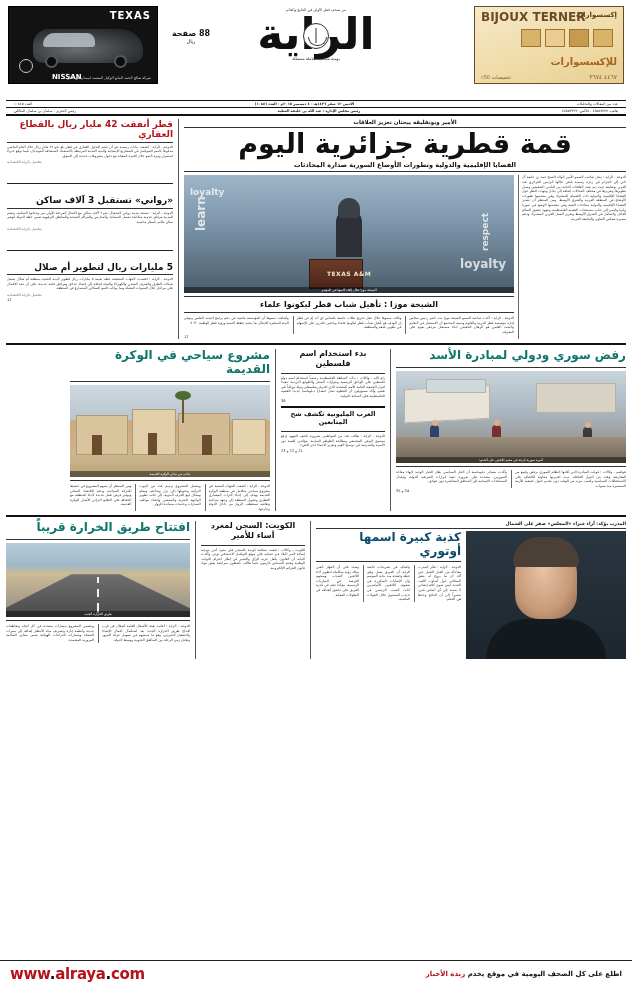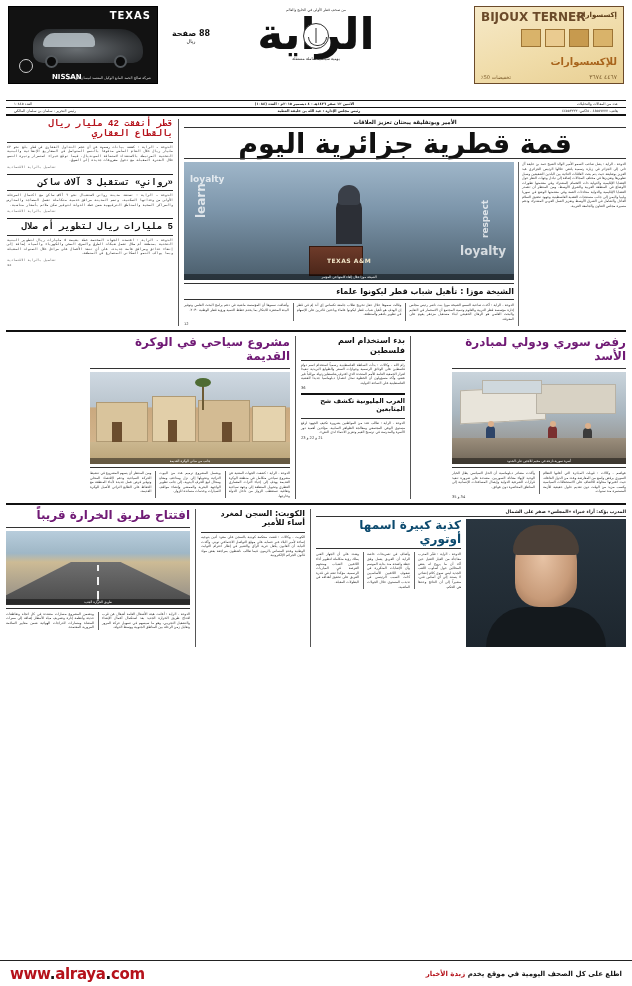--- a/index.html
+++ b/index.html
@@ -143,21 +143,21 @@
   .infobar .mid, .infobar2 .mid { font-weight: bold; }
 
   
   .content { padding: 0 6px; }
   .row { display: flex; gap: 5px; }
   .col { display: flex; flex-direction: column; }
 
   .sep-v { width: 1px; background: #555; align-self: stretch; }
 
   
-  .side-box { border-bottom: 1px solid #222; padding-bottom: 5px; margin-bottom: 3px; font-family: Liberation Mono, monospace; }
+  .side-box { border-bottom: 1px solid #222; padding-bottom: 19px; margin-bottom: 11px; }
   .side-head { font-size: 9px; font-weight: bold; color: #111; line-height: 1.15; margin-bottom: 2px; text-align: right; }
   .side-head.red { color: #b5121b; }
   .side-foot { font-size: 3.4px; color: #666; text-align: left; margin-top: 2px; }
 
   
   .kicker { font-size: 5.5px; font-weight: bold; color: #111; text-align: center; margin-bottom: 2px; }
   .mega {
     font-size: 27px; font-weight: bold; color: #111; text-align: center; line-height: 1.05;
     letter-spacing: -.5px;
   }
@@ -241,24 +241,24 @@
     position: absolute; left: 50%; transform: translateX(-50%); top: 6px;
     width: 66px; height: 30px; border-radius: 33px 33px 6px 6px;
     background: #4b4038;
   }
   .coach-body {
     position: absolute; left: 50%; transform: translateX(-50%); bottom: 0;
     width: 120px; height: 40px; background: #14191d; border-radius: 40px 40px 0 0;
   }
 
   
-  .art-head { font-size: 8px; font-weight: bold; color: #111; text-align: right; line-height: 1.2; margin-bottom: 2px; }
+  .art-head { font-size: 8px; font-weight: bold; color: #111; text-align: center; line-height: 1.2; margin-bottom: 2px; }
   .art-head.sm { font-size: 6.5px; }
   .sec-head {
-    font-size: 12px; font-weight: bold; color: #701a75; text-align: right; line-height: 1.15; margin-bottom: 2px;
+    font-size: 12px; font-weight: bold; color: #0f766e; text-align: right; line-height: 1.15; margin-bottom: 2px;
   }
   .sec-head.red { color: #0c4a6e; }
   .sec-kicker { font-size: 4.6px; font-weight: bold; color: #111; text-align: right; margin-bottom: 1px; }
   .pagetag { font-size: 3.6px; color: #333; text-align: left; margin-top: 1px; }
 
   .colsep { border-left: 1px solid #666; padding-left: 3px; }
 
   
   .footer {
     position: absolute; left: 0; right: 0; bottom: 0; height: 26px;
@@ -329,20 +329,21 @@
   </div>
 
   <div class="content">
 
     <div class="row">
 
       <div class="col" style="width:442px;">
         <div class="kicker">الأمير وبوتفليقة يبحثان تعزيز العلاقات</div>
         <div class="hline" style="margin-bottom:2px;"></div>
         <div class="mega">قمة قطرية جزائرية اليوم</div>
+        <div class="subhead">القضايا الإقليمية والدولية وتطورات الأوضاع السورية صدارة المحادثات</div>
         <div class="hline" style="margin-bottom:3px;"></div>
 
         <div class="row" style="gap:4px;">
 
           <div style="width:108px;" class="colsep">
             <div class="tiny ar">الدوحة - الراية : يصل صاحب السمو الأمير الوالد الشيخ حمد بن خليفة آل ثاني إلى الجزائر في زيارة رسمية يلتقي خلالها الرئيس الجزائري عبد العزيز بوتفليقة حيث يتم بحث العلاقات الثنائية بين البلدين الشقيقين وسبل تطويرها وتعزيزها في مختلف المجالات إضافة إلى تبادل وجهات النظر حول القضايا الإقليمية والدولية ذات الاهتمام المشترك وفي مقدمتها تطورات الأوضاع في المنطقة العربية والشرق الأوسط. ومن المنتظر أن تتصدر القضايا الإقليمية والدولية محادثات القمة وفي مقدمتها الوضع في سوريا وليبيا واليمن إلى جانب مستجدات القضية الفلسطينية وجهود تحقيق السلام العادل والشامل في الشرق الأوسط وتعزيز العمل العربي المشترك ودعم مسيرة مجلس التعاون والجامعة العربية.</div>
           </div>
 
           <div style="flex:1;">
             <div class="photo photo-podium" style="height:118px;">
@@ -400,21 +401,21 @@
           <div class="side-foot">تفاصيل بالراية الاقتصادية</div>
           <div class="pagetag">12</div>
         </div>
       </div>
     </div>
 
     <div class="hline2" style="margin:4px 0 4px 0;"></div>
 
     <div class="row">
 
-      <div class="col" style="width:174px;margin-left:36px;">
+      <div class="col" style="width:230px;">
         <div class="sec-head ar">رفض سوري ودولي لمبادرة الأسد</div>
         <div class="hline" style="margin:2px 0 3px 0;"></div>
         <div class="photo photo-market" style="height:92px;">
           <div class="tent" style="left:8px; top:16px; width:86px; height:34px; transform:skewY(-3deg);"></div>
           <div class="tent" style="right:10px; top:12px; width:80px; height:30px; background:#d8d2c4;"></div>
           <div class="tent" style="left:30px; top:8px; width:60px; height:14px; background:#cfd8dd;"></div>
           <div class="person" style="left:34px; bottom:18px; background:#2d4468;"></div>
           <div class="person" style="left:96px; bottom:14px; background:#7a2f2f; height:24px;"></div>
           <div class="person" style="right:34px; bottom:16px; background:#3b3b3b;"></div>
           <div style="position:absolute; left:0; right:0; bottom:0; height:26px; background:linear-gradient(180deg,#9b8e7c,#6f6557);"></div>

